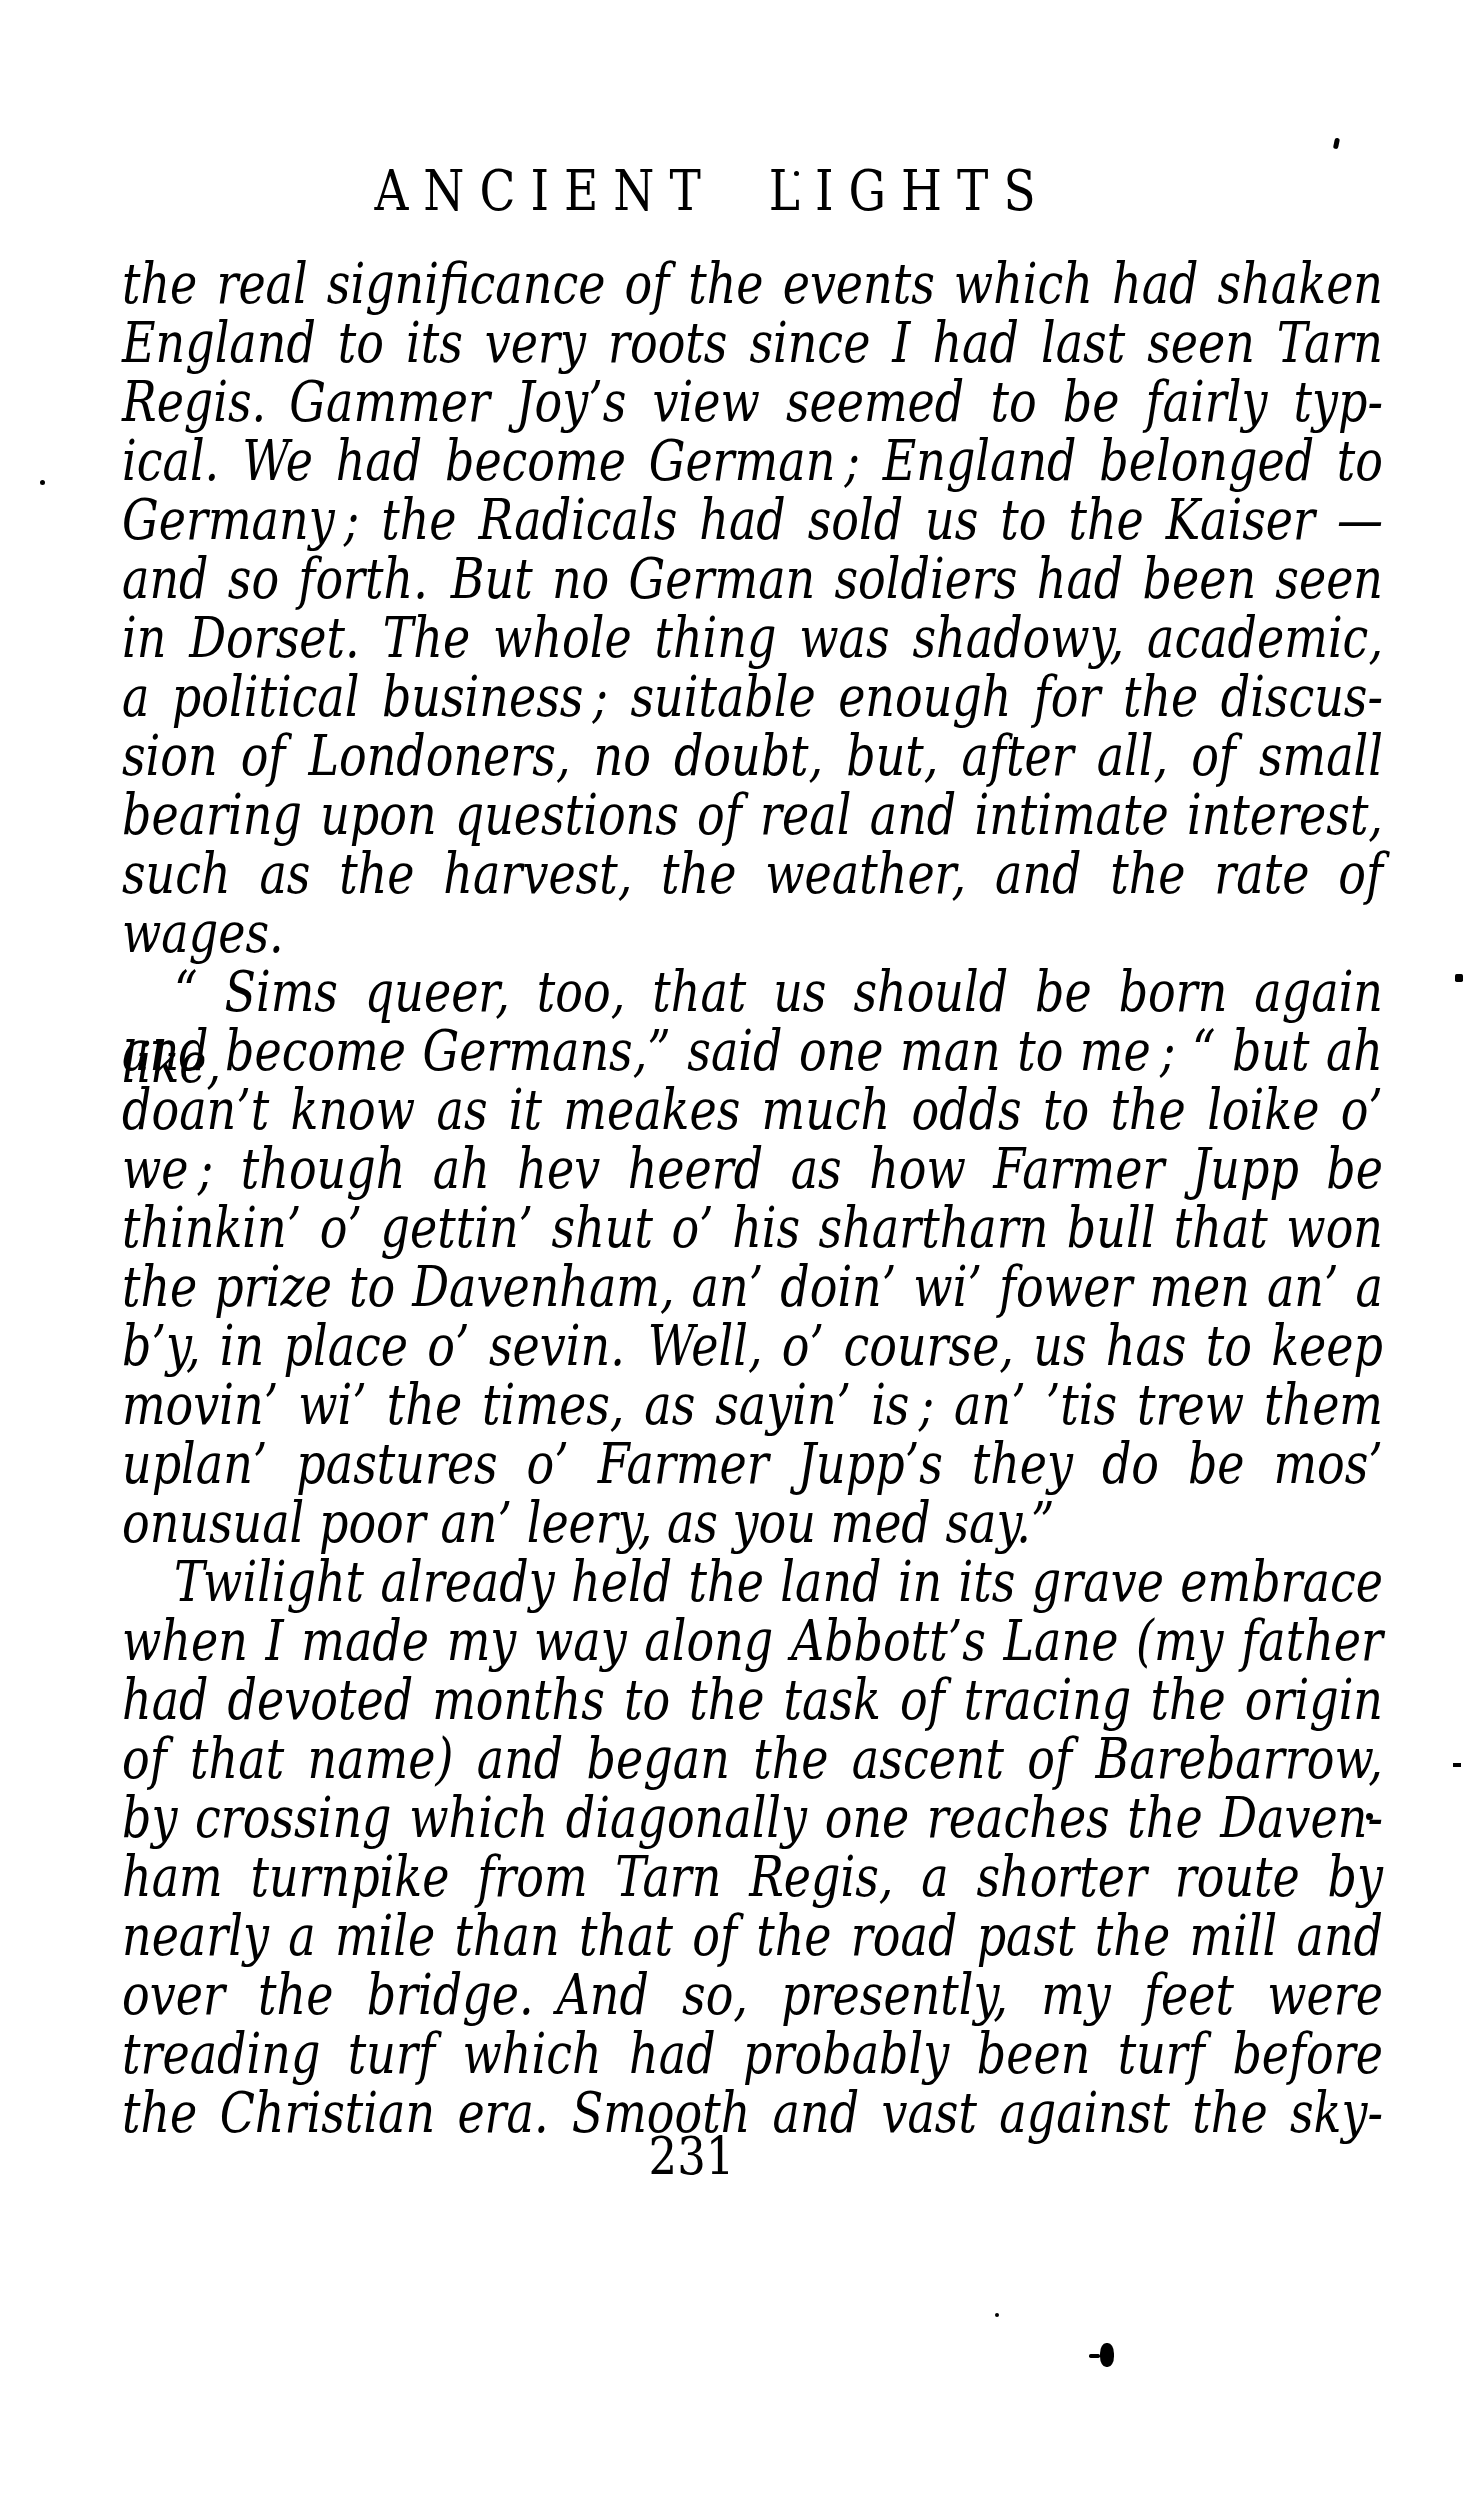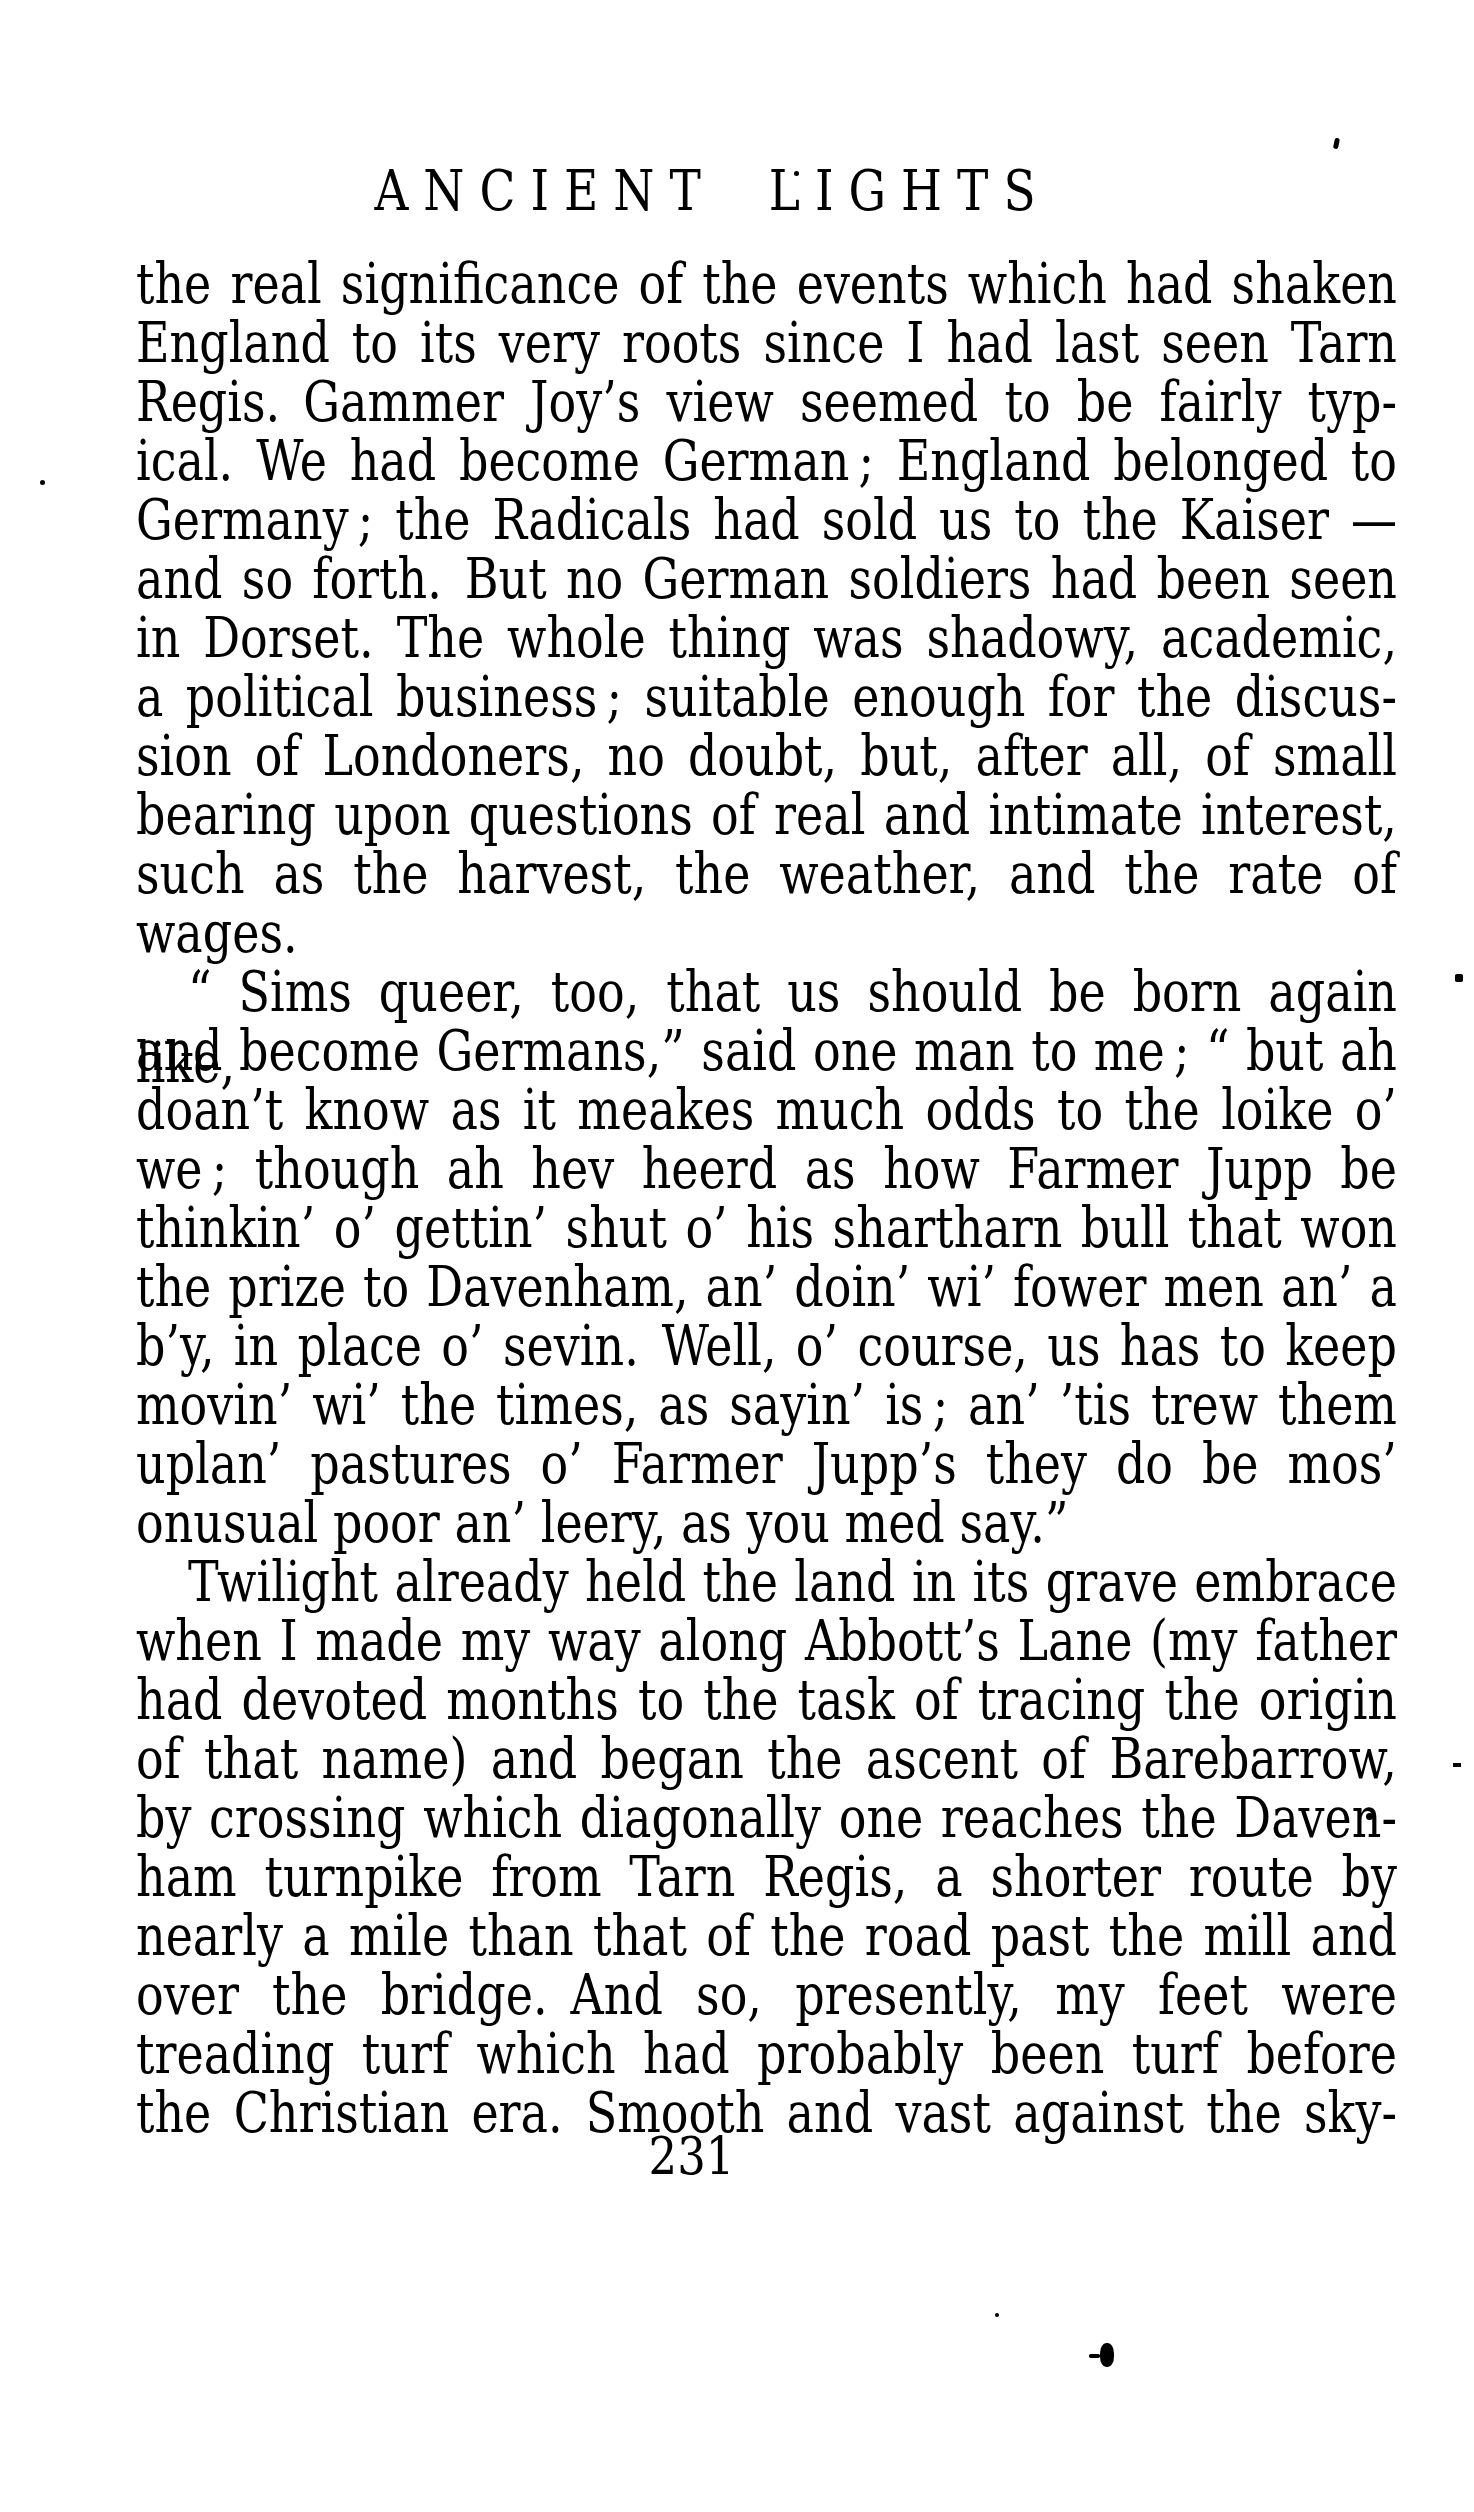--- a/index.html
+++ b/index.html
@@ -24,23 +24,24 @@
     font-weight: normal;
     letter-spacing: 15px;
     word-spacing: 23px;
     line-height: 56px;
     transform: translateX(-25px) scaleY(1.18);
     transform-origin: 50% 50%;
     white-space: nowrap;
   }
   .text-block {
     position: absolute;
-    left: 136px;
+    left: 122px;
     top: 255px;
     width: 1261px;
+    font-style: italic;
   }
   .line {
     font-size: 46px;
     line-height: 59px;
     height: 59px;
     text-align: justify;
     text-align-last: justify;
     text-justify: inter-word;
     transform: scaleY(1.2);
     transform-origin: 50% 50%;

